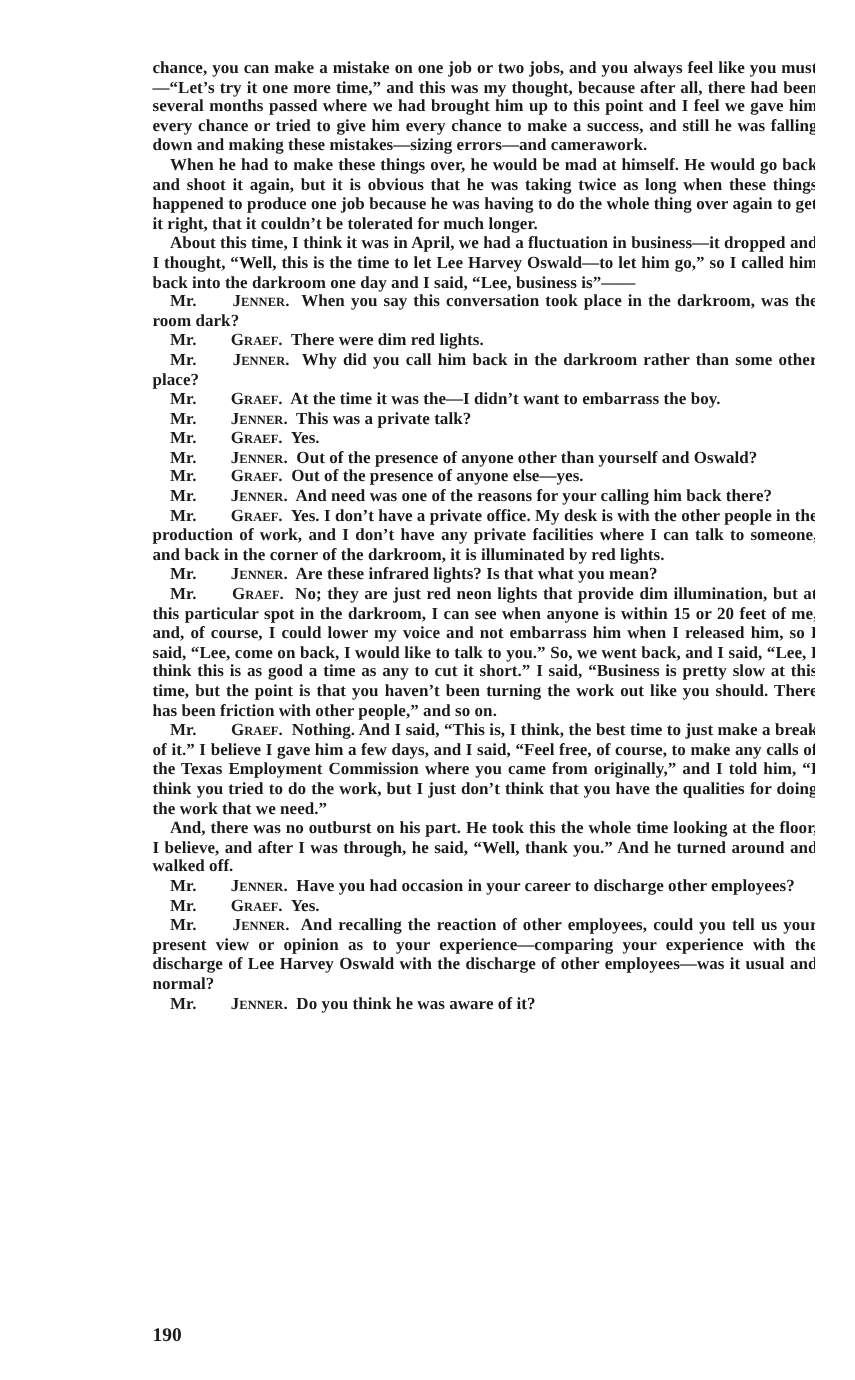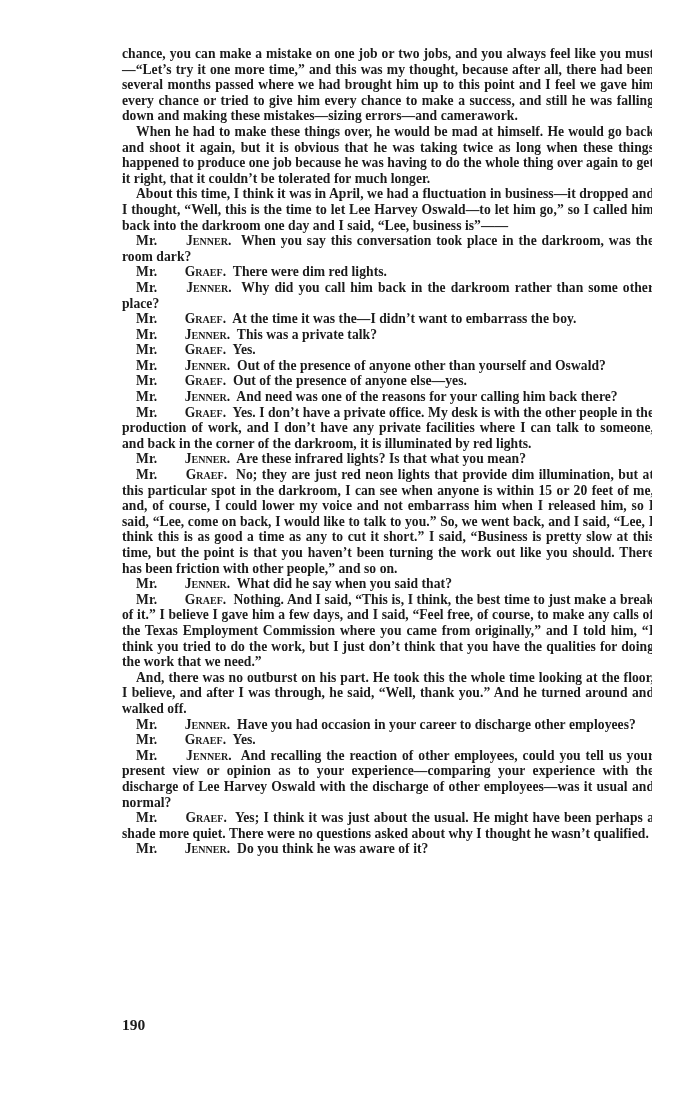--- a/index.html
+++ b/index.html
@@ -35,21 +35,21 @@
   .text-block p.no-indent {
     text-indent: 0;
   }
   .spk-name {
     font-variant: small-caps;
     margin-left: 24px;
   }
   .page-number {
     position: absolute;
     left: 122px;
-    top: 1016px;
+    top: 1060px;
     font-size: 15.5px;
     font-weight: 600;
     color: #1b1b1b;
   }
 </style>
 </head>
 <body>
 
 <div class="page">
   <div class="text-block">
@@ -61,23 +61,21 @@
       <p class="para"><span><span>Mr.</span> <span class="spk-name">Jenner</span>.&nbsp; </span><span>Why did you call him back in the darkroom rather than some other place?</span></p>
       <p class="para"><span><span>Mr.</span> <span class="spk-name">Graef</span>.&nbsp; </span><span>At the time it was the—I didn’t want to embarrass the boy.</span></p>
       <p class="para"><span><span>Mr.</span> <span class="spk-name">Jenner</span>.&nbsp; </span><span>This was a private talk?</span></p>
       <p class="para"><span><span>Mr.</span> <span class="spk-name">Graef</span>.&nbsp; </span><span>Yes.</span></p>
       <p class="para"><span><span>Mr.</span> <span class="spk-name">Jenner</span>.&nbsp; </span><span>Out of the presence of anyone other than yourself and Oswald?</span></p>
       <p class="para"><span><span>Mr.</span> <span class="spk-name">Graef</span>.&nbsp; </span><span>Out of the presence of anyone else—yes.</span></p>
       <p class="para"><span><span>Mr.</span> <span class="spk-name">Jenner</span>.&nbsp; </span><span>And need was one of the reasons for your calling him back there?</span></p>
       <p class="para"><span><span>Mr.</span> <span class="spk-name">Graef</span>.&nbsp; </span><span>Yes.  I don’t have a private office.  My desk is with the other people in the production of work, and I don’t have any private facilities where I can talk to someone, and back in the corner of the darkroom, it is illuminated by red lights.</span></p>
       <p class="para"><span><span>Mr.</span> <span class="spk-name">Jenner</span>.&nbsp; </span><span>Are these infrared lights?  Is that what you mean?</span></p>
       <p class="para"><span><span>Mr.</span> <span class="spk-name">Graef</span>.&nbsp; </span><span>No; they are just red neon lights that provide dim illumination, but at this particular spot in the darkroom, I can see when anyone is within 15 or 20 feet of me, and, of course, I could lower my voice and not embarrass him when I released him, so I said, “Lee, come on back, I would like to talk to you.”  So, we went back, and I said, “Lee, I think this is as good a time as any to cut it short.”  I said, “Business is pretty slow at this time, but the point is that you haven’t been turning the work out like you should.  There has been friction with other people,” and so on.</span></p>
-      <p class="para"><span><span>Mr.</span> <span class="spk-name">Jenner</span>.&nbsp; </span><span>What did he say when you said that?</span></p>
       <p class="para"><span><span>Mr.</span> <span class="spk-name">Graef</span>.&nbsp; </span><span>Nothing.  And I said, “This is, I think, the best time to just make a break of it.”  I believe I gave him a few days, and I said, “Feel free, of course, to make any calls of the Texas Employment Commission where you came from originally,” and I told him, “I think you tried to do the work, but I just don’t think that you have the qualities for doing the work that we need.”</span></p>
       <p class="para"><span>And, there was no outburst on his part.  He took this the whole time looking at the floor, I believe, and after I was through, he said, “Well, thank you.”  And he turned around and walked off.</span></p>
       <p class="para"><span><span>Mr.</span> <span class="spk-name">Jenner</span>.&nbsp; </span><span>Have you had occasion in your career to discharge other employees?</span></p>
       <p class="para"><span><span>Mr.</span> <span class="spk-name">Graef</span>.&nbsp; </span><span>Yes.</span></p>
       <p class="para"><span><span>Mr.</span> <span class="spk-name">Jenner</span>.&nbsp; </span><span>And recalling the reaction of other employees, could you tell us your present view or opinion as to your experience—comparing your experience with the discharge of Lee Harvey Oswald with the discharge of other employees—was it usual and normal?</span></p>
-      <p class="para"><span><span>Mr.</span> <span class="spk-name">Graef</span>.&nbsp; </span><span>Yes; I think it was just about the usual.  He might have been perhaps a shade more quiet.  There were no questions asked about why I thought he wasn’t qualified.</span></p>
       <p class="para"><span><span>Mr.</span> <span class="spk-name">Jenner</span>.&nbsp; </span><span>Do you think he was aware of it?</span></p>
     </div>
   <div class="page-number">190</div>
 </div>
 
 </body></html>

